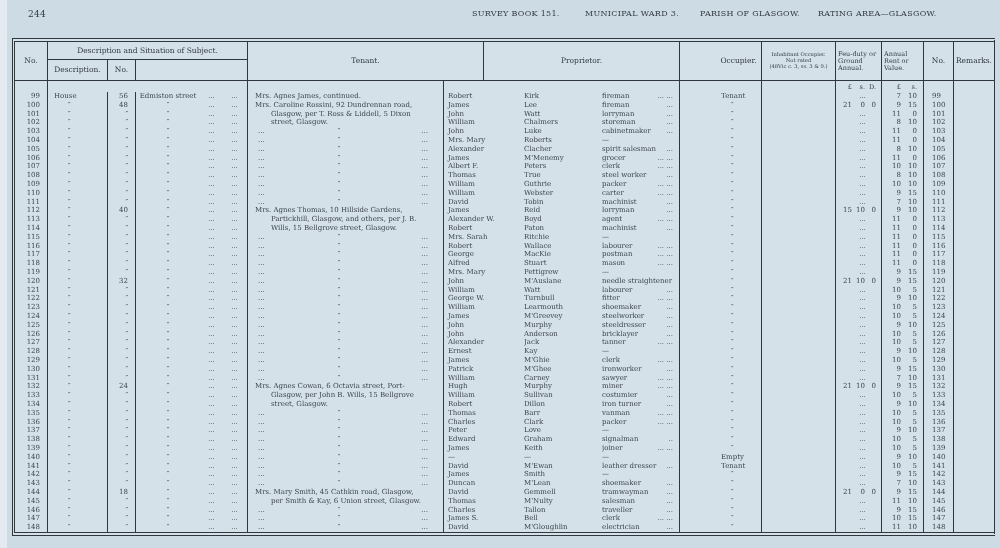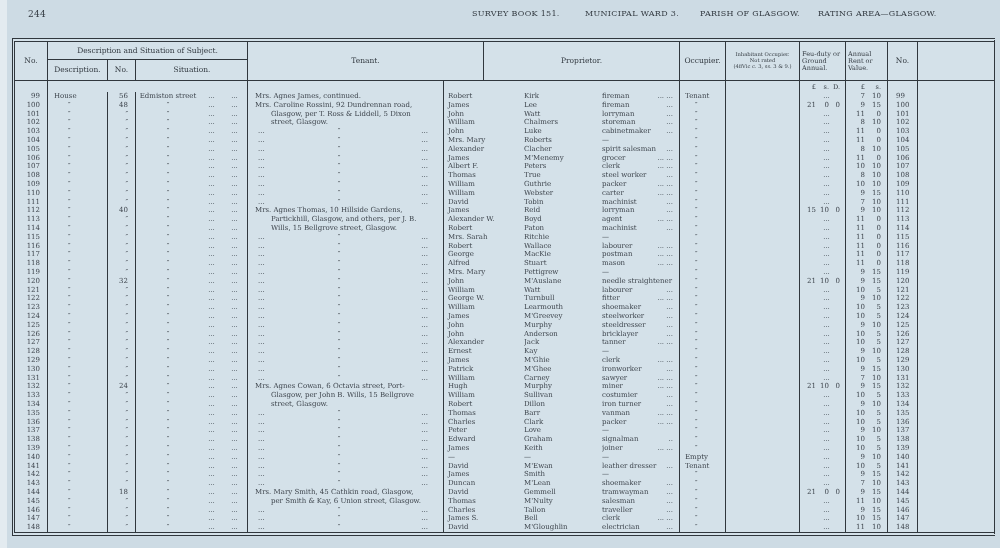--- a/index.html
+++ b/index.html
@@ -20,21 +20,21 @@
   .t-parish{left:700px;}
   .t-rating{left:818px;}
   
   .vtable{position:absolute;left:12px;top:38px;width:983px;height:498px;box-sizing:border-box;
     background:var(--table_bg);
     border-top:4px double var(--line);border-bottom:4px double var(--line);
     border-left:3px double var(--line);border-right:1px solid var(--line);
     display:flex;flex-direction:column;}
   
   .c-no1{width:33px;} .c-desc{width:60px;} .c-sno{width:28px;} .c-sit{width:112px;}
-  .c-prop{width:196px;} .c-ten{width:236px;} .c-occ{width:46px;} .c-inh{width:74px;}
+  .c-prop{width:196px;} .c-ten{width:236px;} .c-occ{width:46px;margin-left:36px;} .c-inh{width:74px;}
   .c-feu{width:46px;} .c-rent{width:42px;} .c-no2{width:30px;} .c-rem{flex:1;}
   .td,.th,.mc{box-sizing:border-box;border-right:1px solid var(--line);overflow:hidden;
     white-space:nowrap;flex-shrink:0;}
   .last{border-right:none !important;}
   
   .thead{display:flex;height:38px;border-bottom:1px solid var(--line);color:var(--ink_dark);}
   .th{display:flex;align-items:center;justify-content:center;text-align:left;
     font-size:7.5px;line-height:8px;height:100%;}
   .hgroup{box-sizing:border-box;width:200px;border-right:1px solid var(--line);display:flex;
     flex-direction:column;flex-shrink:0;}
@@ -92,34 +92,34 @@
 
   <div class="vtable">
 
     <div class="thead">
       <div class="th c-no1">No.</div>
       <div class="hgroup">
         <div class="hg-top">Description and Situation of Subject.</div>
         <div class="hg-bot">
           <div class="th c-desc">Description.</div>
           <div class="th c-sno">No.</div>
-          <div class="th c-sit">Situation.</div>
         </div>
       </div>
       <div class="th c-ten">Tenant.</div>
       <div class="th c-prop">Proprietor.</div>
       <div class="th c-occ">Occupier.</div>
       <div class="th c-inh inh-h">
         <span>Inhabitant Occupier.</span>
         <span>Not rated</span>
         <span>(48Vic c. 3, ss. 3 &amp; 9.)</span>
       </div>
       <div class="th c-feu wrap">Feu-duty or Ground Annual.</div>
       <div class="th c-rent wrap">Annual Rent or Value.</div>
       <div class="th c-no2">No.</div>
+      <div class="th c-rem last">Remarks.</div>
     </div>
 
     <div class="money">
       <div class="mc c-no1"></div>
       <div class="mc" style="width:200px"></div>
       <div class="mc c-prop"></div>
       <div class="mc c-ten"></div>
       <div class="mc c-occ"></div>
       <div class="mc c-inh"></div>
       <div class="mc c-feu">

